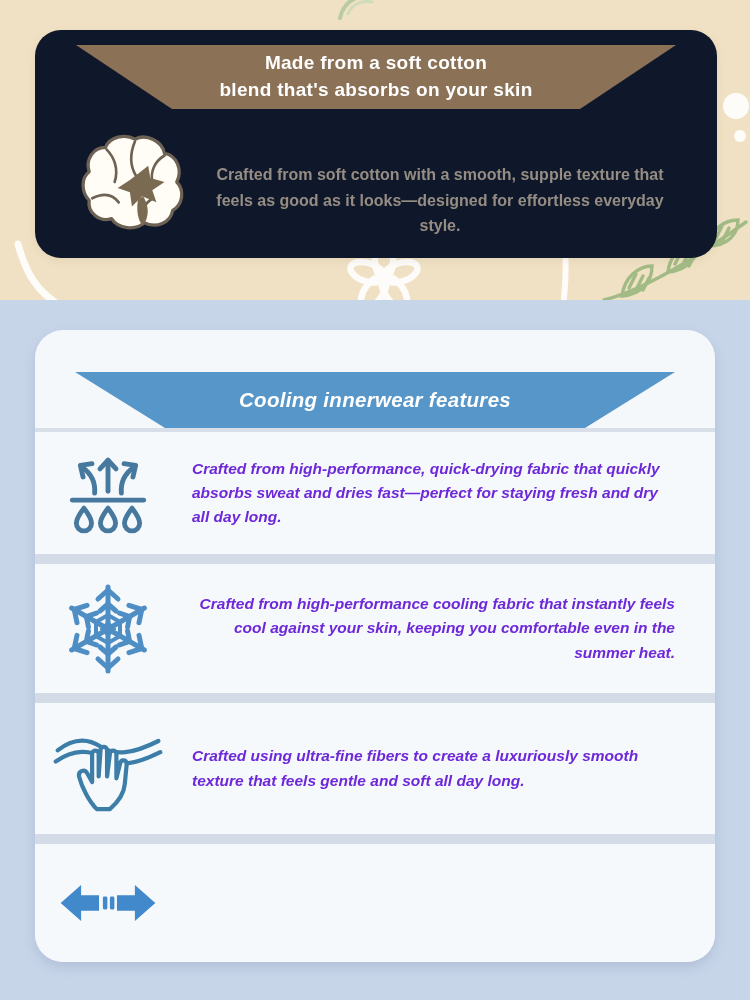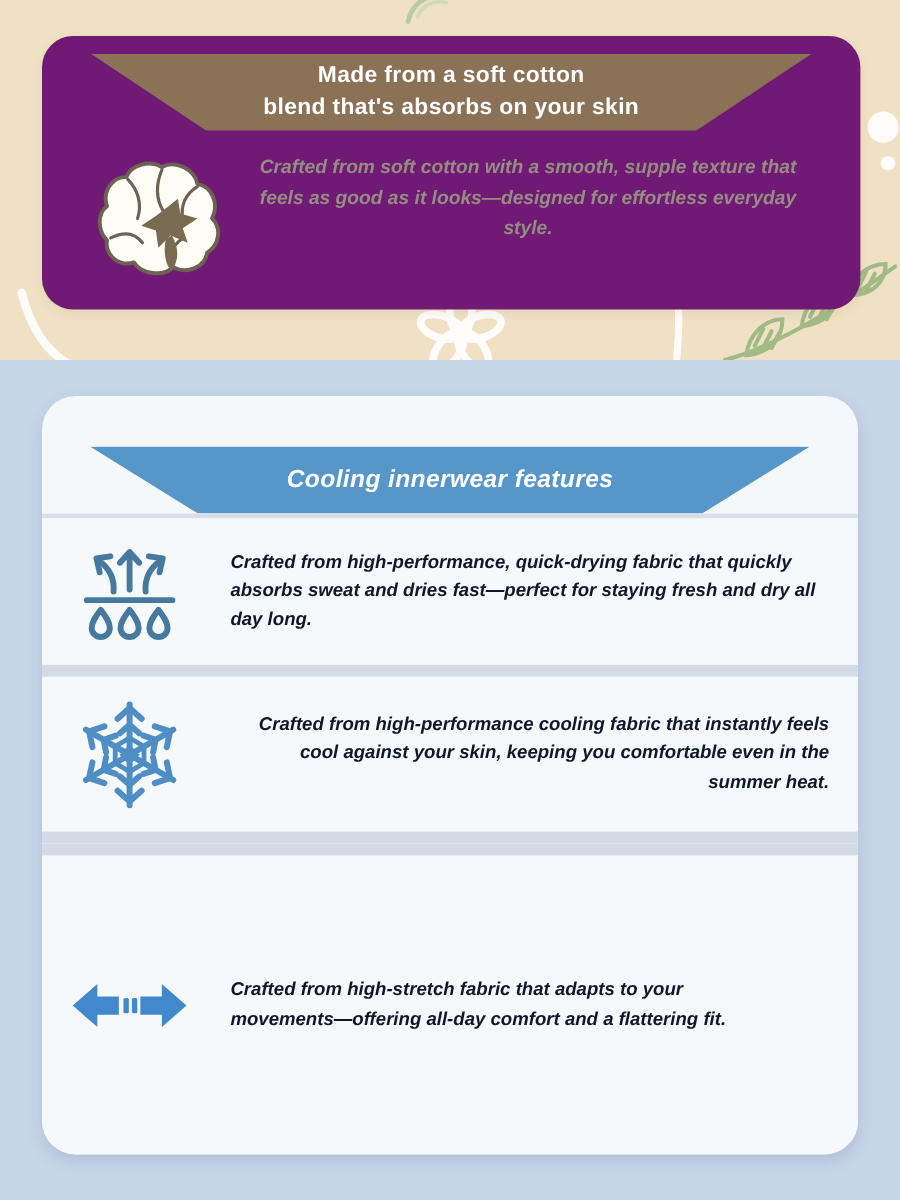--- a/index.html
+++ b/index.html
@@ -11,34 +11,34 @@
   .page{position:absolute;inset:0;}
 
   
   .section-cotton{
     position:absolute;top:0;left:0;width:750px;height:300px;
     background:#f0e1c4;overflow:hidden;
   }
   .doodle{position:absolute;pointer-events:none;}
   .cotton-card{
     position:absolute;left:35px;top:30px;width:682px;height:228px;
-    background:#701a75;border-radius:26px;
+    background:#0f172a;border-radius:26px;
     box-shadow:0 3px 8px rgba(150,130,90,.12);
   }
   .banner{
     color:#ffffff;font-weight:bold;text-align:center;
     display:flex;flex-direction:column;justify-content:center;
   }
   .banner.brown{
     margin:15px auto 0;width:600px;height:64px;
     background:#8b7257;
     clip-path:polygon(0 0,100% 0,84% 100%,16% 100%);
     font-size:19px;line-height:1.4;letter-spacing:.3px;
   }
-  .cotton-body{display:flex;align-items:flex-start;margin-top:18px;padding:0 28px 0 44px;font-style:italic;}
+  .cotton-body{display:flex;align-items:flex-end;margin-top:18px;padding:0 28px 0 44px;}
   .cotton-icon{flex:0 0 112px;width:112px;height:112px;}
   .cotton-text{
     flex:1;margin:0 auto;max-width:450px;text-align:center;
     color:#958d83;font-weight:bold;font-size:16px;line-height:1.6;
   }
 
   
   .section-cooling{
     position:absolute;top:300px;left:0;width:750px;height:908px;
     background:#c7d5e9;overflow:hidden;font-style:italic;
@@ -59,22 +59,22 @@
   }
   .divider{flex:0 0 auto;height:10px;background:#d3dce6;}
   .divider.thin{height:4px;background:#d8dfe8;}
   .feature-row{display:flex;align-items:center;background:#f6f9fc;}
   .fr1{flex:0 0 122px;}
   .fr2{flex:0 0 129px;}
   .fr3{flex:0 0 131px;}
   .fr4{flex:1 1 auto;}
   .feature-icon{flex:0 0 145px;display:flex;align-items:center;justify-content:center;}
   .feature-text{
-    margin:0;padding-left:12px;padding-right:24px;
-    color:#0f172a;font-weight:bold;font-size:15.5px;line-height:1.55;
+    margin:0;padding-left:12px;padding-right:40px;
+    color:#6d28d9;font-weight:bold;font-size:15.5px;line-height:1.55;
   }
   .fr1 .feature-text{max-width:510px;}
   .fr2 .feature-text{max-width:505px;text-align:right;}
   .fr3 .feature-text{max-width:510px;}
   .fr4 .feature-text{max-width:445px;}
 
   svg{display:block;}
 </style>
 </head>
 <body>
@@ -195,32 +195,43 @@
             <use href="#sf-arm" transform="rotate(300 50 50)"></use>
             <polygon points="50,36 62,43 62,57 50,64 38,57 38,43" fill="none" stroke="#4e8ec5" stroke-width="4"></polygon>
             <rect x="44" y="44" width="12" height="12" transform="rotate(45 50 50)" fill="#4e8ec5"></rect>
           </svg>
         </div>
         <p class="feature-text">Crafted from high-performance cooling fabric that instantly feels cool against your skin, keeping you comfortable even in the summer heat.</p>
       </div>
 
       <div class="divider"></div>
 
+      <div class="feature-row fr3">
+        <div class="feature-icon">
+          <svg width="112" height="94" viewBox="0 0 120 100">
+            <g fill="none" stroke="#3d7ea9" stroke-width="4.5" stroke-linecap="round">
+              <path d="M6 30 C24 16 40 18 52 26 C68 36 86 34 114 20"></path>
+              <path d="M4 42 C24 28 42 30 54 38 C70 48 88 46 116 32"></path>
+            </g>
+            <path d="M48 93 C40 85 32 70 29 58 C28 52 35 49 38 55 L43 64 L43 34 C43 29 50 29 50 34 L50 58 L52 30 C52 25 59 25 59 30 L59 58 L62 34 C62 29 69 29 69 34 L69 60 L73 44 C74 39 80 40 80 45 L78 66 C77 78 70 86 62 93 Z" fill="#f6f9fc" stroke="#3d7ea9" stroke-width="4.5" stroke-linejoin="round"></path>
+          </svg>
+        </div>
+        <p class="feature-text">Crafted using ultra-fine fibers to create a luxuriously smooth texture that feels gentle and soft all day long.</p>
+      </div>
 
       <div class="divider"></div>
 
       <div class="feature-row fr4">
         <div class="feature-icon">
           <svg width="112" height="64" viewBox="0 0 160 100">
             <g fill="#4289cb">
               <polygon points="6,50 38,22 38,38 66,38 66,62 38,62 38,78"></polygon>
               <polygon points="154,50 122,22 122,38 94,38 94,62 122,62 122,78"></polygon>
               <rect x="72" y="40" width="7" height="20" rx="2"></rect>
               <rect x="83" y="40" width="7" height="20" rx="2"></rect>
             </g>
           </svg>
         </div>
-        <p class="feature-text">Crafted from high-stretch fabric that adapts to your movements—offering all-day comfort and a flattering fit.</p>
       </div>
 
     </div>
   </section>
 </div>
 
 </body></html>

